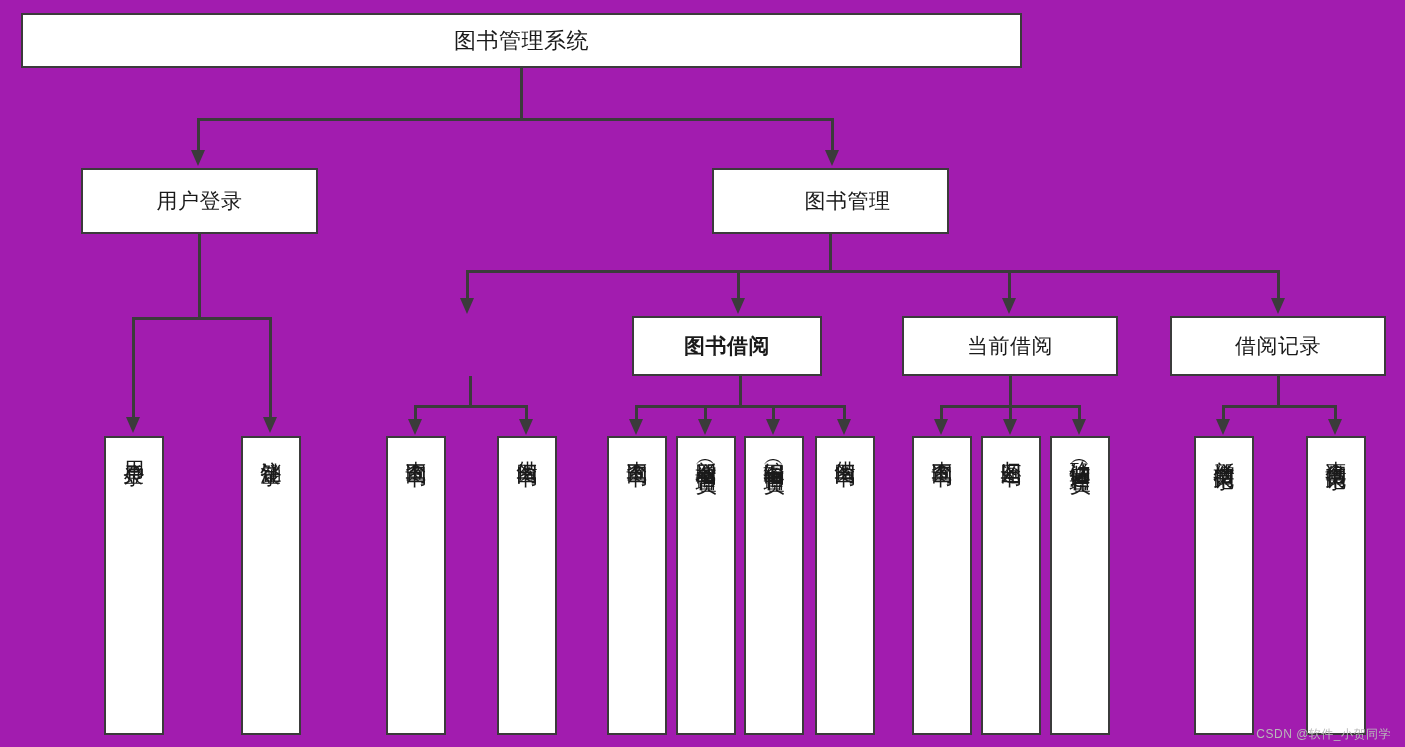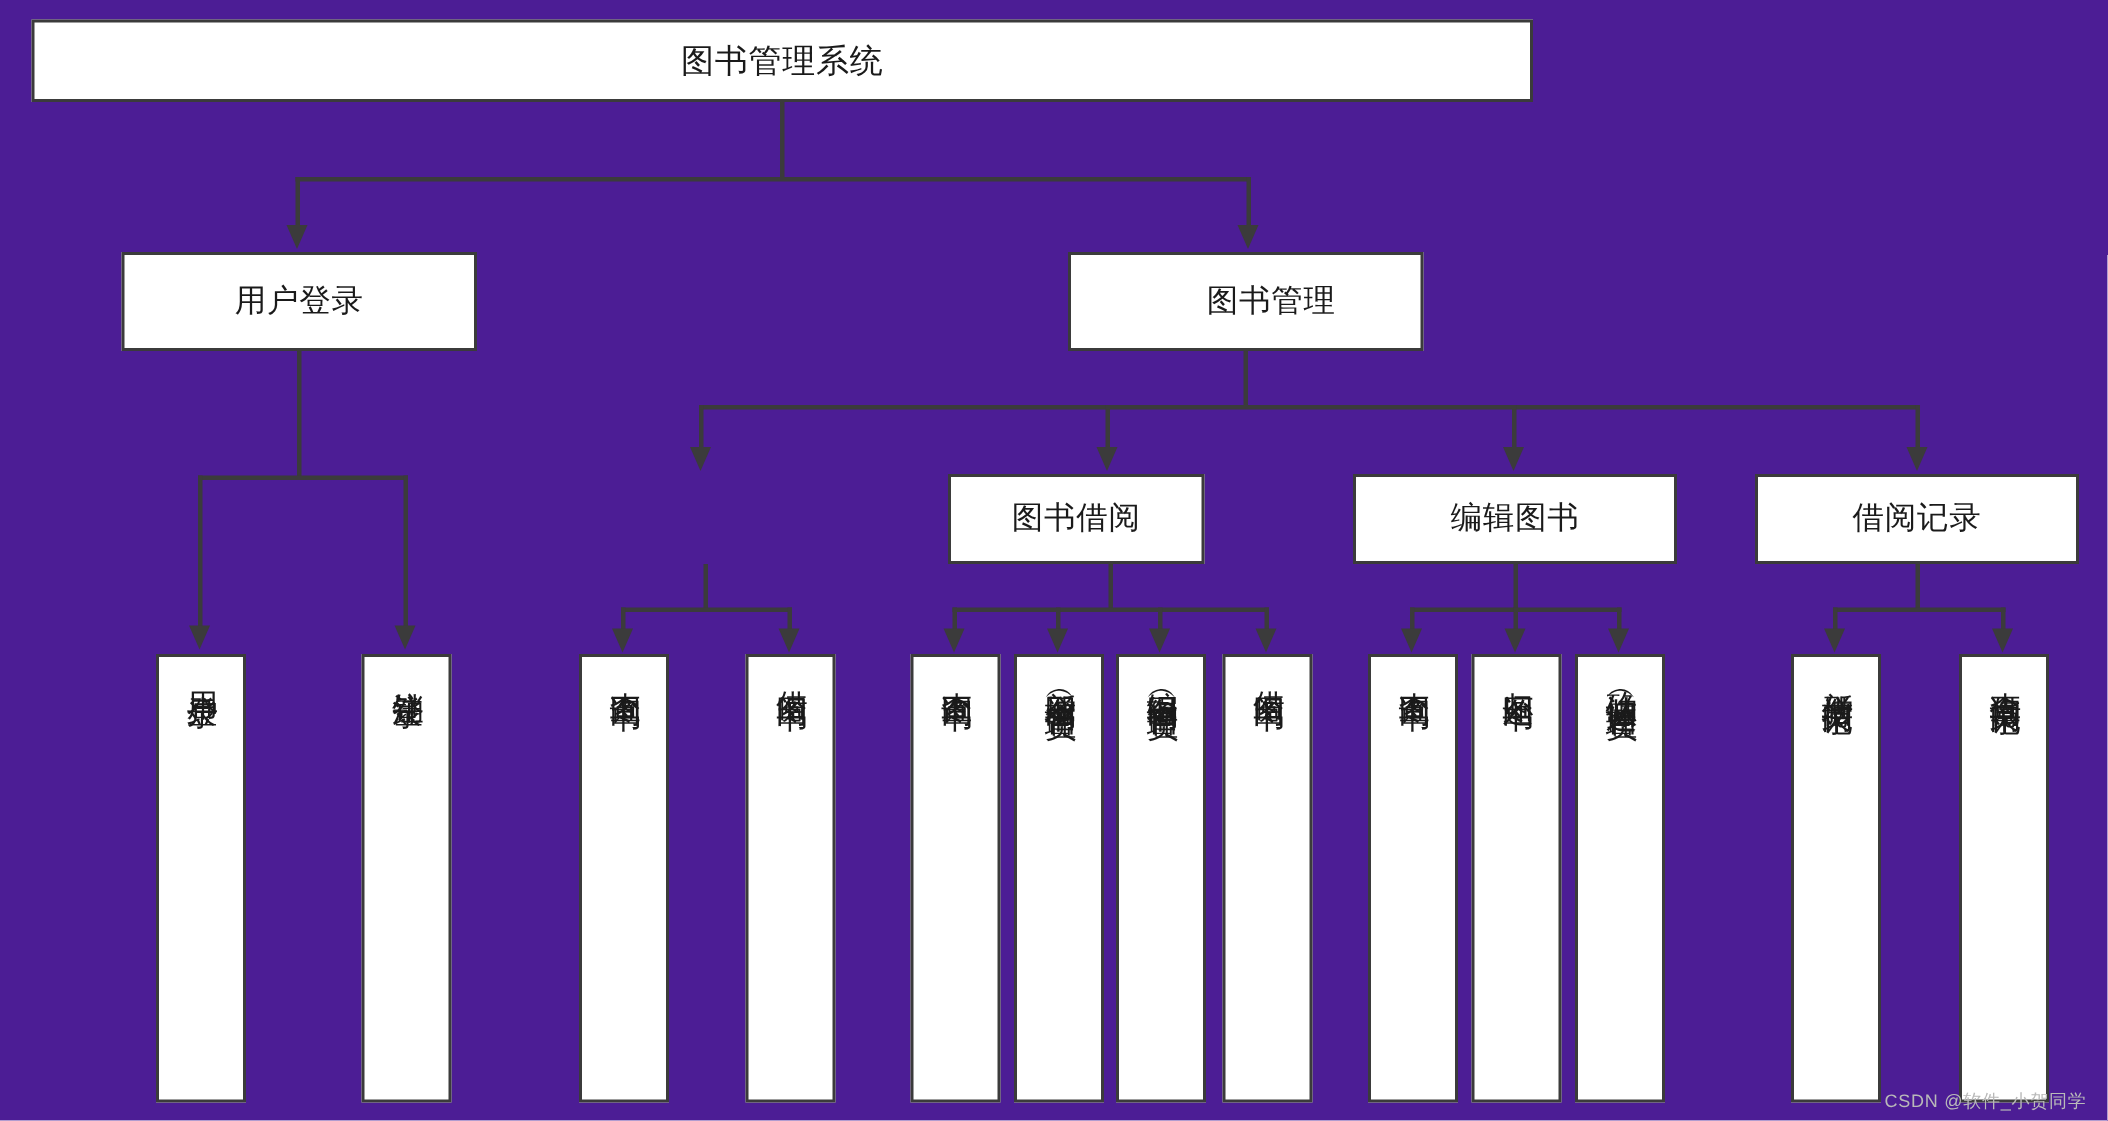--- a/index.html
+++ b/index.html
@@ -7,21 +7,21 @@
     padding: 0;
     background: #ffffff;
   }
   body {
     font-family: "Liberation Sans", "DejaVu Sans", sans-serif;
   }
   #canvas {
     position: relative;
     width: 1405px;
     height: 747px;
-    background: #4c1d95;
+    background: #a21caf;
     overflow: hidden;
   }
   
   .node {
     position: absolute;
     box-sizing: border-box;
     background: #ffffff;
     border: 2px solid #3b3b3b;
     display: flex;
     align-items: center;
@@ -126,25 +126,25 @@
 
   <div class="ln vln" style="left:737px; top:270px; width:3px; height:30px;"></div>
   <div class="arrow" style="left:731px; top:298px;"></div>
 
   <div class="ln vln" style="left:1008px; top:270px; width:3px; height:30px;"></div>
   <div class="arrow" style="left:1002px; top:298px;"></div>
 
   <div class="ln vln" style="left:1277px; top:270px; width:3px; height:30px;"></div>
   <div class="arrow" style="left:1271px; top:298px;"></div>
 
-  <div class="node h" style="left:632px; top:316px; width:171px; height:60px;">
+  <div class="node h" style="left:632px; top:316px; width:190px; height:60px;font-weight:bold;">
     <span class="label">图书借阅</span>
   </div>
   <div class="node h" style="left:902px; top:316px; width:216px; height:60px;">
-    <span class="label">编辑图书</span>
+    <span class="label">当前借阅</span>
   </div>
   <div class="node h" style="left:1170px; top:316px; width:216px; height:60px;">
     <span class="label">借阅记录</span>
   </div>
 
   <div class="ln vln" style="left:469px; top:376px; width:3px; height:31px;"></div>
   <div class="ln hln" style="left:414px; top:405px; width:114px; height:3px;"></div>
   <div class="ln vln" style="left:414px; top:405px; width:3px; height:16px;"></div>
   <div class="arrow" style="left:408px; top:419px;"></div>
   <div class="ln vln" style="left:525px; top:405px; width:3px; height:16px;"></div>

